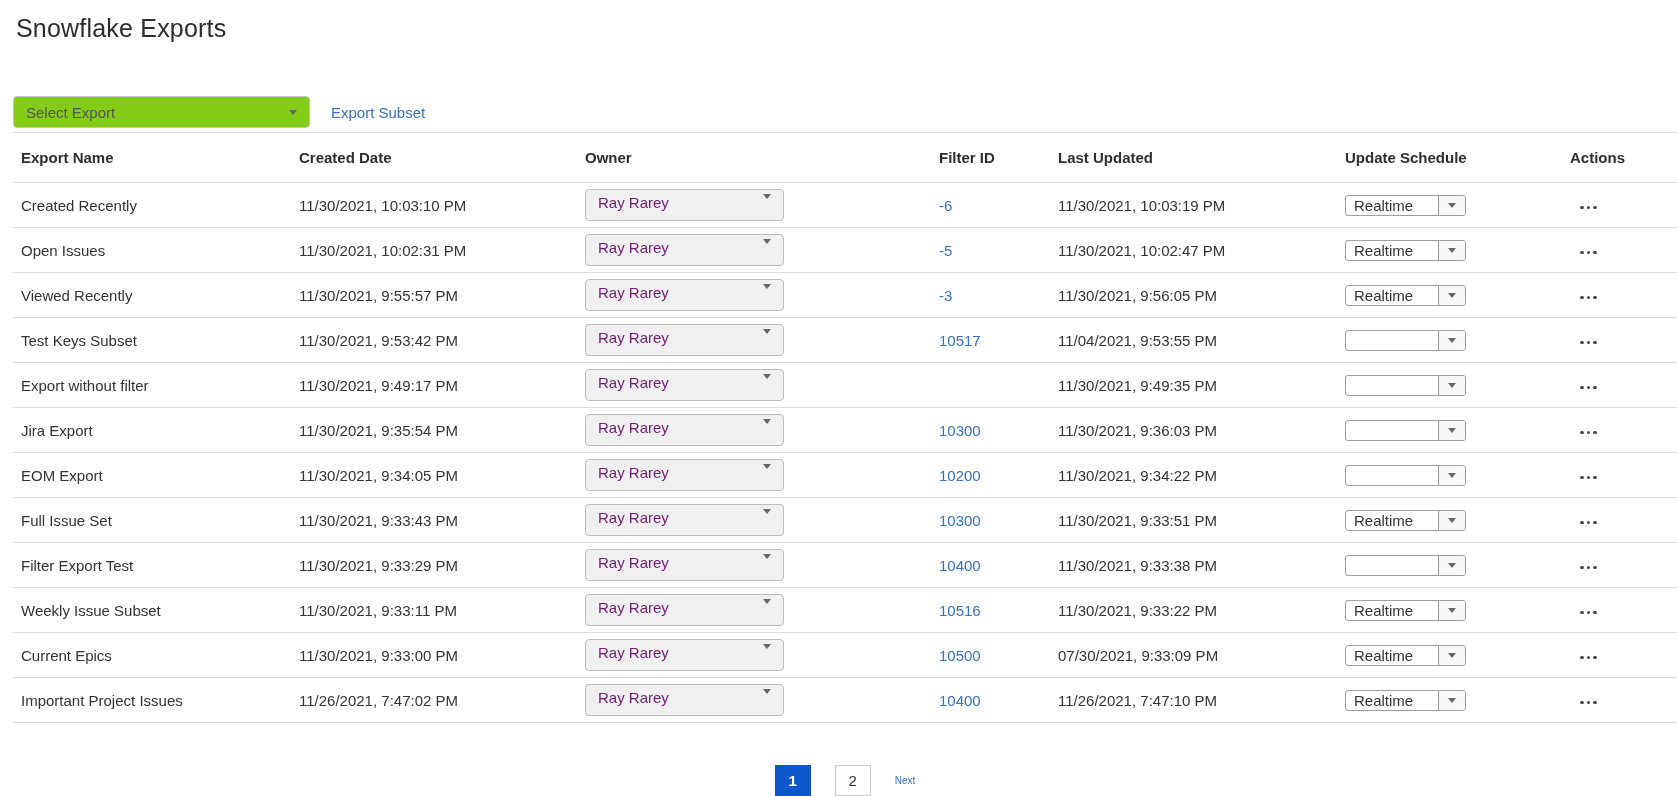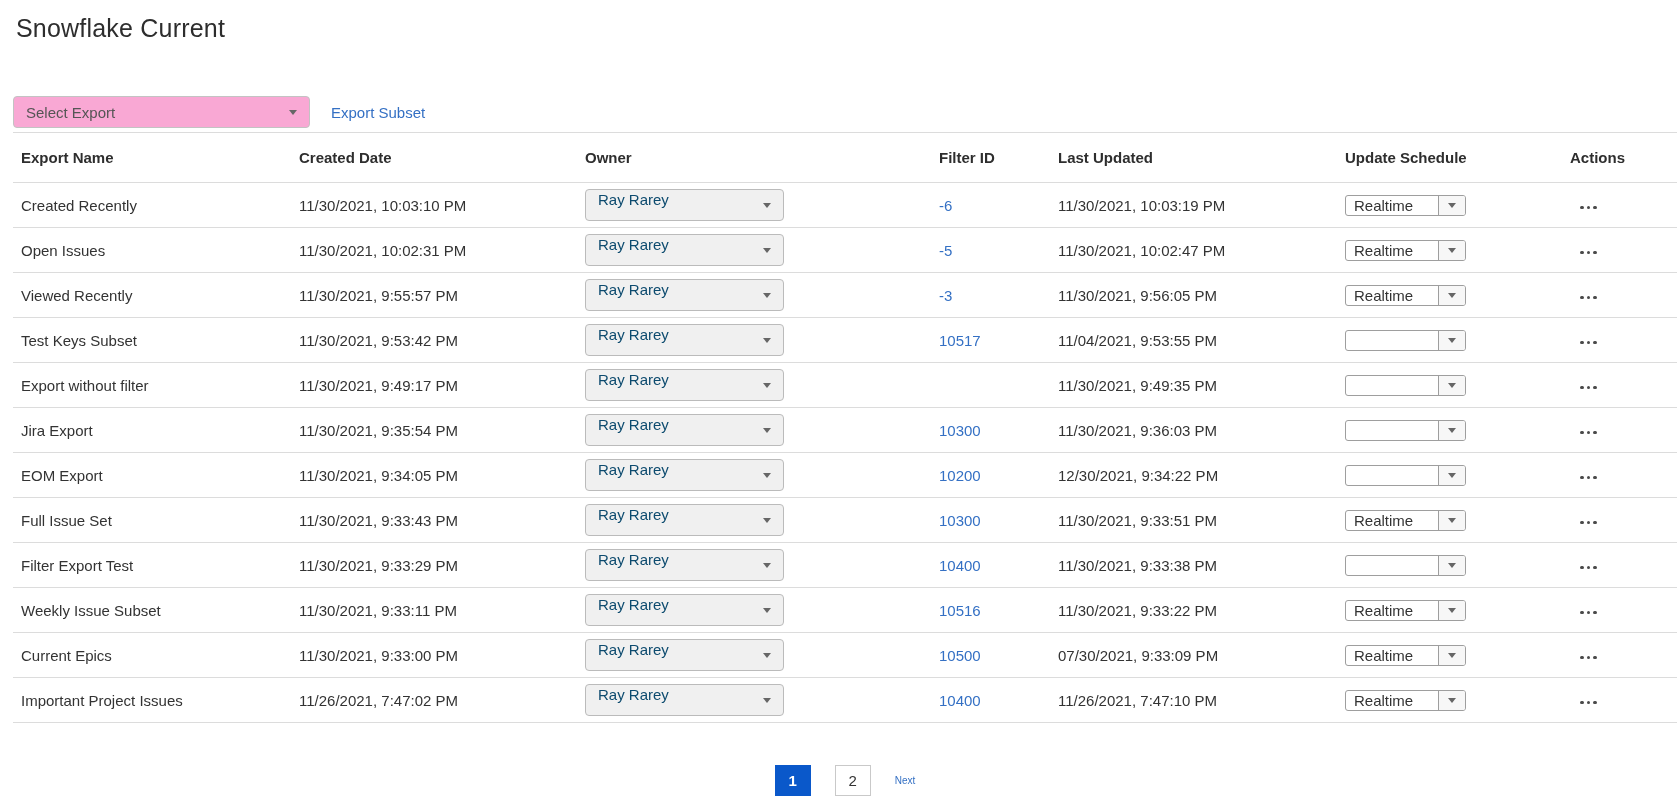--- a/index.html
+++ b/index.html
@@ -20,21 +20,21 @@
   .page{ padding:14px 0 0 13px; }
 
   h1.title{
     margin:0 0 0 3px; font-size:25px; font-weight:400; color:#2d2d2d;
     letter-spacing:.2px;
   }
 
   
   .toolbar{ margin-top:53px; display:flex; align-items:center; }
   .select-export{
-    width:297px; height:32px; background:#f9a8d4;
+    width:297px; height:32px; background:#84cc16;
     border:1px solid #c3c3c3; border-radius:4px;
     display:flex; align-items:center; justify-content:space-between;
     padding:0 12px; color:#555; cursor:pointer;
   }
   .caret{
     width:0; height:0; display:inline-block;
     border-left:4.5px solid transparent; border-right:4.5px solid transparent;
     border-top:5.5px solid #666;
   }
   a.link{ color:var(--link); text-decoration:none; cursor:pointer; }
@@ -54,22 +54,22 @@
   }
   tbody td{
     padding:6px 8px; border-bottom:1px solid var(--row-border);
     height:45px; vertical-align:middle;
   }
 
   
   .owner-select{
     width:199px; height:32px; background:#f0f0f0;
     border:1px solid #bbbbbb; border-radius:4px;
-    display:flex; align-items:flex-end; justify-content:space-between;
-    padding:12px 12px; cursor:pointer; color:#0c4a6e;
+    display:flex; align-items:flex-start; justify-content:space-between;
+    padding:4px 12px; cursor:pointer; color:#701a75;
   }
 
   
   .schedule-select{
     width:121px; height:21px; background:#ffffff;
     border:1px solid #9e9e9e; border-radius:3px;
     display:flex; align-items:stretch; overflow:hidden; cursor:pointer;
   }
   .schedule-value{ flex:1; display:flex; align-items:center; padding:0 8px; color:#333; }
   .schedule-caret{
@@ -99,21 +99,21 @@
     background:var(--active-bg); color:var(--active-fg);
     border-color:var(--active-bg); font-weight:700;
   }
   .next-link{ font-size:10px; }
 </style>
 </head>
 <body>
 
 <div class="page">
 
-  <h1 class="title">Snowflake Current</h1>
+  <h1 class="title">Snowflake Exports</h1>
 
   <div class="toolbar">
     <div class="select-export">
       <span>Select Export</span>
       <span class="caret"></span>
     </div>
     <a class="link filters-link">Export Subset</a>
   </div>
 
   <table class="exports">
@@ -376,21 +376,21 @@
     <td>
       <div class="owner-select">
         <span>Ray Rarey</span>
         <span class="caret"></span>
       </div>
     </td>
     <td>
       <a class="link">10200</a>
     </td>
     <td>
-      <span>12/30/2021, 9:34:22 PM</span>
+      <span>11/30/2021, 9:34:22 PM</span>
     </td>
     <td>
       <div class="schedule-select">
         <span class="schedule-value"></span>
         <span class="schedule-caret">
           <span class="caret"></span>
         </span>
       </div>
     </td>
     <td>

